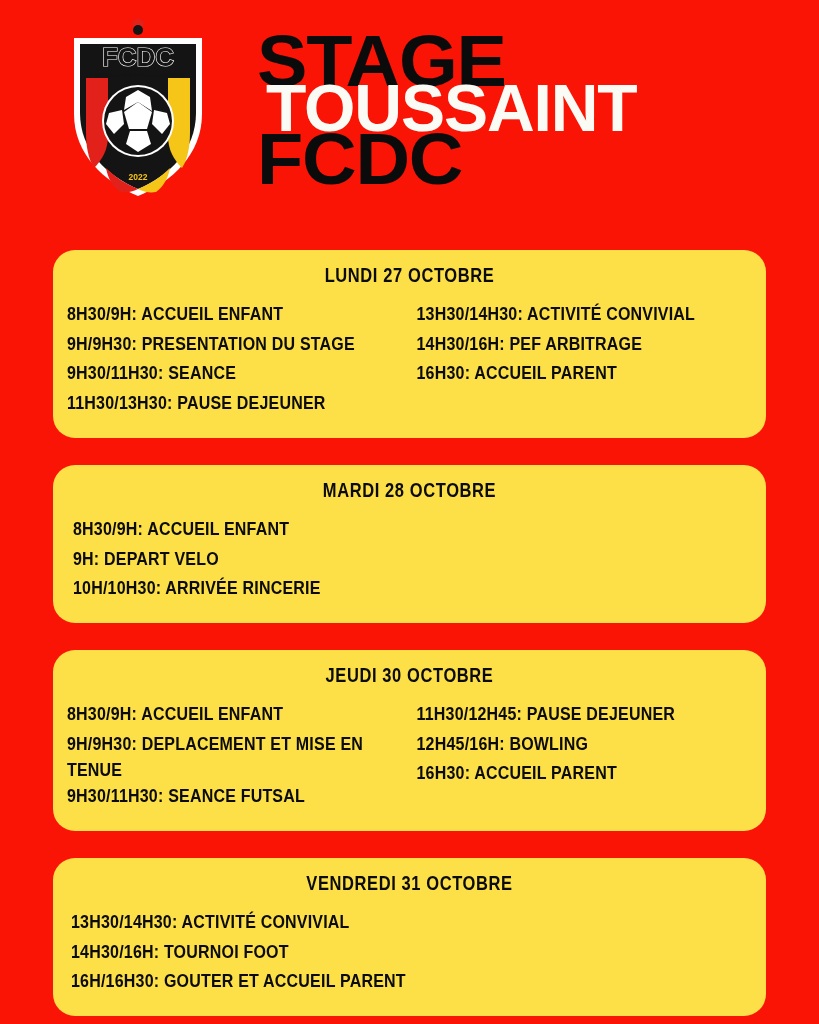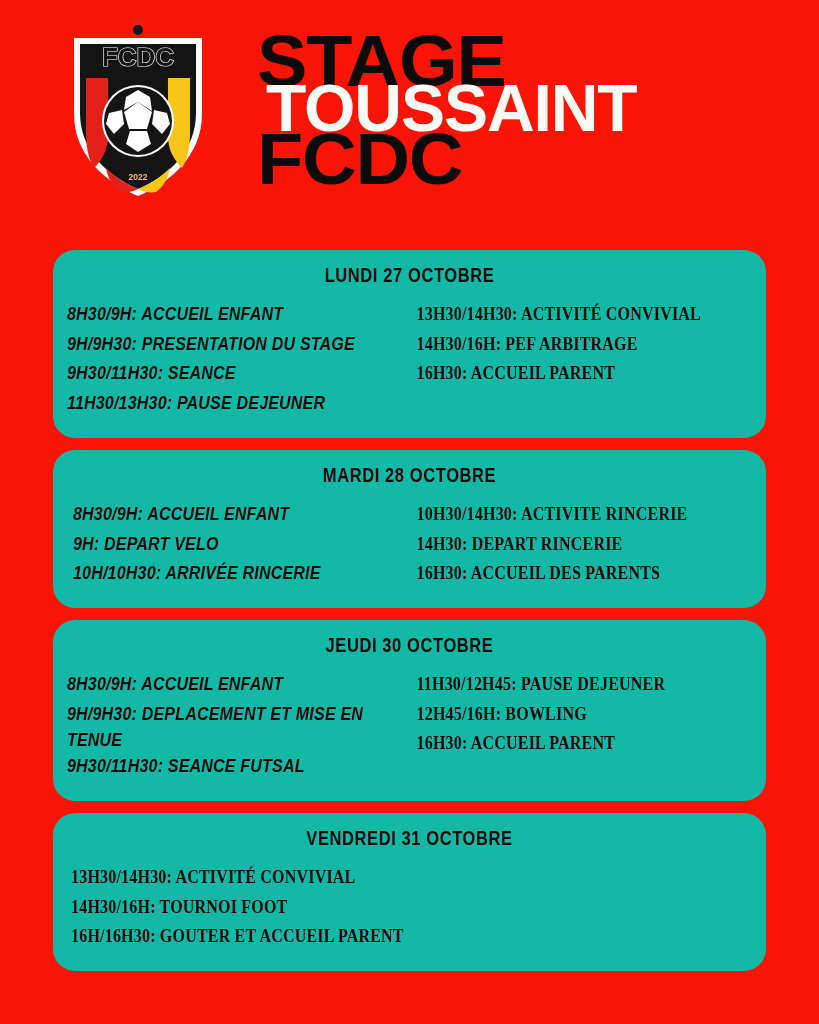--- a/index.html
+++ b/index.html
@@ -82,24 +82,24 @@
 
   
   .cards {
     position: absolute;
     left: 53px;
     top: 250px;
     width: 713px;
   }
 
   .card {
-    background: #14b8a6;
+    background: #fde047;
     border-radius: 22px;
     padding: 14px 0 18px 0;
-    margin-bottom: 12px;
+    margin-bottom: 27px;
   }
 
   .card-title {
     text-align: center;
     color: #0B0B0B;
     font-size: 16.5px;
     font-weight: 700;
     letter-spacing: 0.6px;
     transform: scaleY(1.18);
     transform-origin: center top;
@@ -110,22 +110,22 @@
   .card-cols {
     display: flex;
     padding: 0 10px 0 12px;
   }
 
   .col {
     flex: 0 0 50%;
     max-width: 50%;
   }
 
-  .col.left  { padding-left: 2px;  padding-right: 6px; font-style: italic; }
-  .col.right { padding-left: 6px;  padding-right: 2px; font-family: Liberation Serif, serif; }
+  .col.left  { padding-left: 2px;  padding-right: 6px; }
+  .col.right { padding-left: 6px;  padding-right: 2px; }
 
   .entry {
     color: #0B0B0B;
     font-size: 16px;
     font-weight: 700;
     letter-spacing: 0.2px;
     line-height: 1.42;
     transform: scaleY(1.16);
     transform-origin: left top;
     margin-bottom: 7px;
@@ -203,25 +203,20 @@
         </div>
       </div>
       <div class="card">
         <div class="card-title">MARDI 28 OCTOBRE</div>
         <div class="card-cols">
           <div class="col left indent">
             <div class="entry">8H30/9H: ACCUEIL ENFANT</div>
             <div class="entry">9H: DEPART VELO</div>
             <div class="entry">10H/10H30: ARRIVÉE RINCERIE</div>
           </div>
-          <div class="col right">
-            <div class="entry">10H30/14H30: ACTIVITE RINCERIE</div>
-            <div class="entry">14H30: DEPART RINCERIE</div>
-            <div class="entry">16H30: ACCUEIL DES PARENTS</div>
-          </div>
         </div>
       </div>
       <div class="card">
         <div class="card-title">JEUDI 30 OCTOBRE</div>
         <div class="card-cols">
           <div class="col left">
             <div class="entry">8H30/9H: ACCUEIL ENFANT</div>
             <div class="entry">9H/9H30: DEPLACEMENT ET MISE EN TENUE</div>
             <div class="entry">9H30/11H30: SEANCE FUTSAL</div>
           </div>

